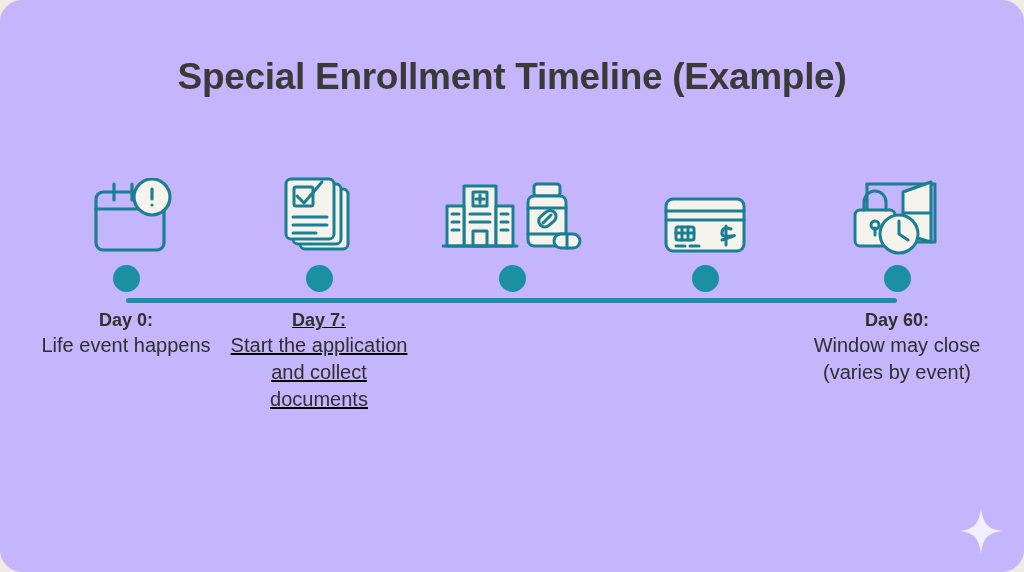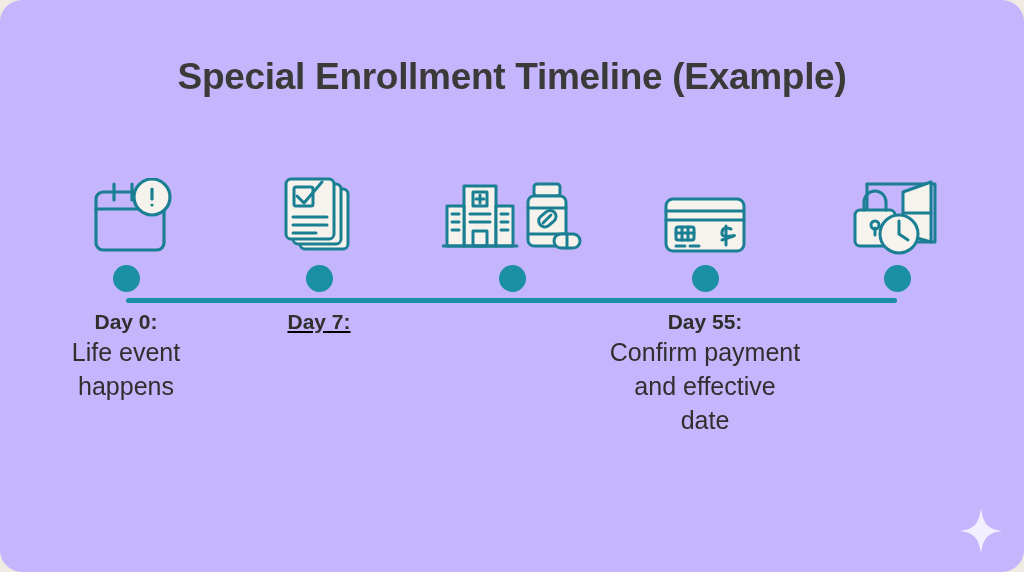--- a/index.html
+++ b/index.html
@@ -86,27 +86,27 @@
     width: 27px;
     height: 27px;
     border-radius: 50%;
     background: #1b8fa4;
   }
 
   .labels {
     padding-top: 12px;
   }
   .day-label {
-    font-size: 21px;
+    font-size: 18px;
     font-weight: bold;
     color: #2f2f2e;
     line-height: 1.35;
   }
   .desc-label {
-    font-size: 25px;
+    font-size: 20px;
     font-weight: normal;
     color: #2f2f2e;
     line-height: 1.35;
     padding: 0 2px;
   }
 
   
   #sparkle {
     position: absolute;
     right: 22px;
@@ -160,20 +160,21 @@
           <line x1="16" y1="41" x2="50" y2="41"></line>
           <line x1="16" y1="49" x2="50" y2="49"></line>
           <line x1="16" y1="57" x2="39" y2="57"></line>
         </svg>
       </div>
       <div class="dot-row">
         <div class="dot"></div>
       </div>
       <div class="labels">
         <div class="day-label">Day 7:</div>
+        <div class="desc-label">Start the application and collect documents</div>
       </div>
     </div>
 
     <div class="milestone" style="left:512px;">
       <div class="icon-box">
         <svg width="140" height="80" viewBox="0 0 140 80" fill="none" stroke="#1b7f93" stroke-width="3" stroke-linecap="round" stroke-linejoin="round">
 
           <rect x="22" y="10" width="32" height="60" fill="#f6f2ec"></rect>
           <rect x="5" y="30" width="17" height="40" fill="#f6f2ec"></rect>
           <rect x="54" y="30" width="17" height="40" fill="#f6f2ec"></rect>
@@ -219,24 +220,20 @@
           <line x1="15" y1="43" x2="33" y2="43"></line>
           <line x1="15" y1="56" x2="24" y2="56"></line>
           <line x1="29" y1="56" x2="38" y2="56"></line>
           <line x1="65" y1="36" x2="65" y2="55"></line>
           <path d="M70 39 q-8 -3 -9 3 t9 4 t-9 4"></path>
         </svg>
       </div>
       <div class="dot-row">
         <div class="dot"></div>
       </div>
-      <div class="labels">
-        <div class="day-label">Day 55:</div>
-        <div class="desc-label">Confirm payment and effective date</div>
-      </div>
     </div>
 
     <div class="milestone" style="left:897px;">
       <div class="icon-box">
         <svg width="100" height="80" viewBox="0 0 100 80" fill="none" stroke="#1b7f93" stroke-width="3" stroke-linecap="round" stroke-linejoin="round">
 
           <polyline points="20,8 88,8 88,66 46,66"></polyline>
           <line x1="20" y1="8" x2="20" y2="36"></line>
 
           <polygon points="56,16 84,6 84,66 56,58" fill="#f6f2ec"></polygon>
@@ -247,20 +244,24 @@
           <circle cx="28" cy="49" r="4"></circle>
           <line x1="28" y1="52" x2="28" y2="59"></line>
 
           <circle cx="52" cy="58" r="19" fill="#f6f2ec"></circle>
           <polyline points="52,45 52,58 61,64"></polyline>
         </svg>
       </div>
       <div class="dot-row">
         <div class="dot"></div>
       </div>
+      <div class="labels">
+        <div class="day-label">Day 60:</div>
+        <div class="desc-label">Window may close (varies by event)</div>
+      </div>
     </div>
 
   </div>
 
   <svg id="sparkle" viewBox="0 0 42 46">
     <path d="M21 0 C23 15 27 21 42 23 C27 25 23 31 21 46 C19 31 15 25 0 23 C15 21 19 15 21 0 Z" fill="#ffffff" opacity="0.92"></path>
   </svg>
 
 </div>
 

